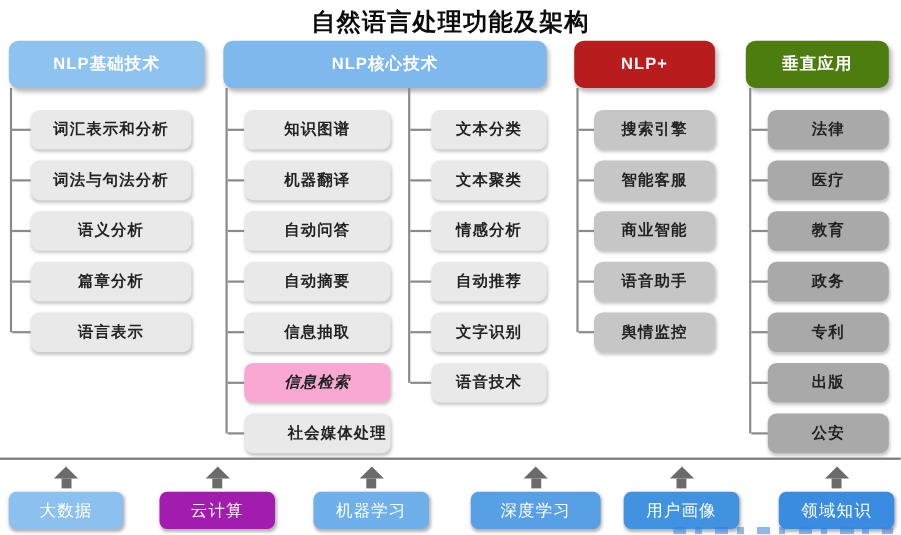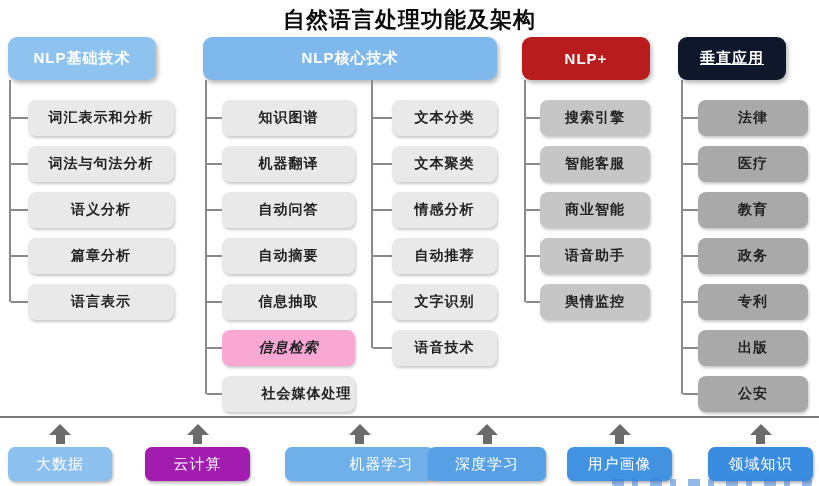--- a/index.html
+++ b/index.html
@@ -128,24 +128,24 @@
       transparent 26px, transparent 38px);
   }
 </style>
 </head>
 <body>
 
 <div id="canvas">
 
   <div class="title">自然语言处理功能及架构</div>
 
-  <div class="branch-header" style="left: 8px; width: 148px; background: rgb(142, 195, 240);">NLP基础技术</div>
+  <div class="branch-header" style="left: 8px; width: 178px; background: rgb(142, 195, 240);">NLP基础技术</div>
   <div class="branch-header" style="left: 203px; width: 294px; background: rgb(126, 184, 236);">NLP核心技术</div>
   <div class="branch-header" style="left: 522px; width: 128px; background: #b91c1c;">NLP+</div>
-  <div class="branch-header" style="left: 678px; width: 108px; background: #0f172a; text-decoration: underline;">垂直应用</div>
+  <div class="branch-header" style="left: 678px; width: 130px; background: #4d7c0f;">垂直应用</div>
 
   <div class="trunk" style="left:9px;   top:80px; height:222px"></div>
   <div class="trunk" style="left:205px; top:80px; height:314px"></div>
   <div class="trunk" style="left:371px; top:80px; height:268px"></div>
   <div class="trunk" style="left:524px; top:80px; height:222px"></div>
   <div class="trunk" style="left:681px; top:80px; height:314px"></div>
 
   <div class="col" id="col-basic" style="left:28px; width:146px">
     <div class="node" style="background: rgb(233, 233, 233);">词汇表示和分析</div>
     <div class="node" style="background: rgb(233, 233, 233);">词法与句法分析</div>
@@ -200,21 +200,21 @@
       </div>
     <span>大数据</span>
   </div>
   <div class="fbox" style="left: 145px; width: 105px; background: #a21caf;">
     <div class="arrow">
         <div class="arrow-head"></div>
         <div class="arrow-stem"></div>
       </div>
     <span>云计算</span>
   </div>
-  <div class="fbox" style="left: 285px; width: 105px; background: rgb(111, 176, 234); padding-left: 44px;">
+  <div class="fbox" style="left: 285px; width: 105px; background: rgb(111, 176, 234);">
     <div class="arrow">
         <div class="arrow-head"></div>
         <div class="arrow-stem"></div>
       </div>
     <span>机器学习</span>
   </div>
   <div class="fbox" style="left: 428px; width: 118px; background: rgb(87, 160, 230);">
     <div class="arrow">
         <div class="arrow-head"></div>
         <div class="arrow-stem"></div>

